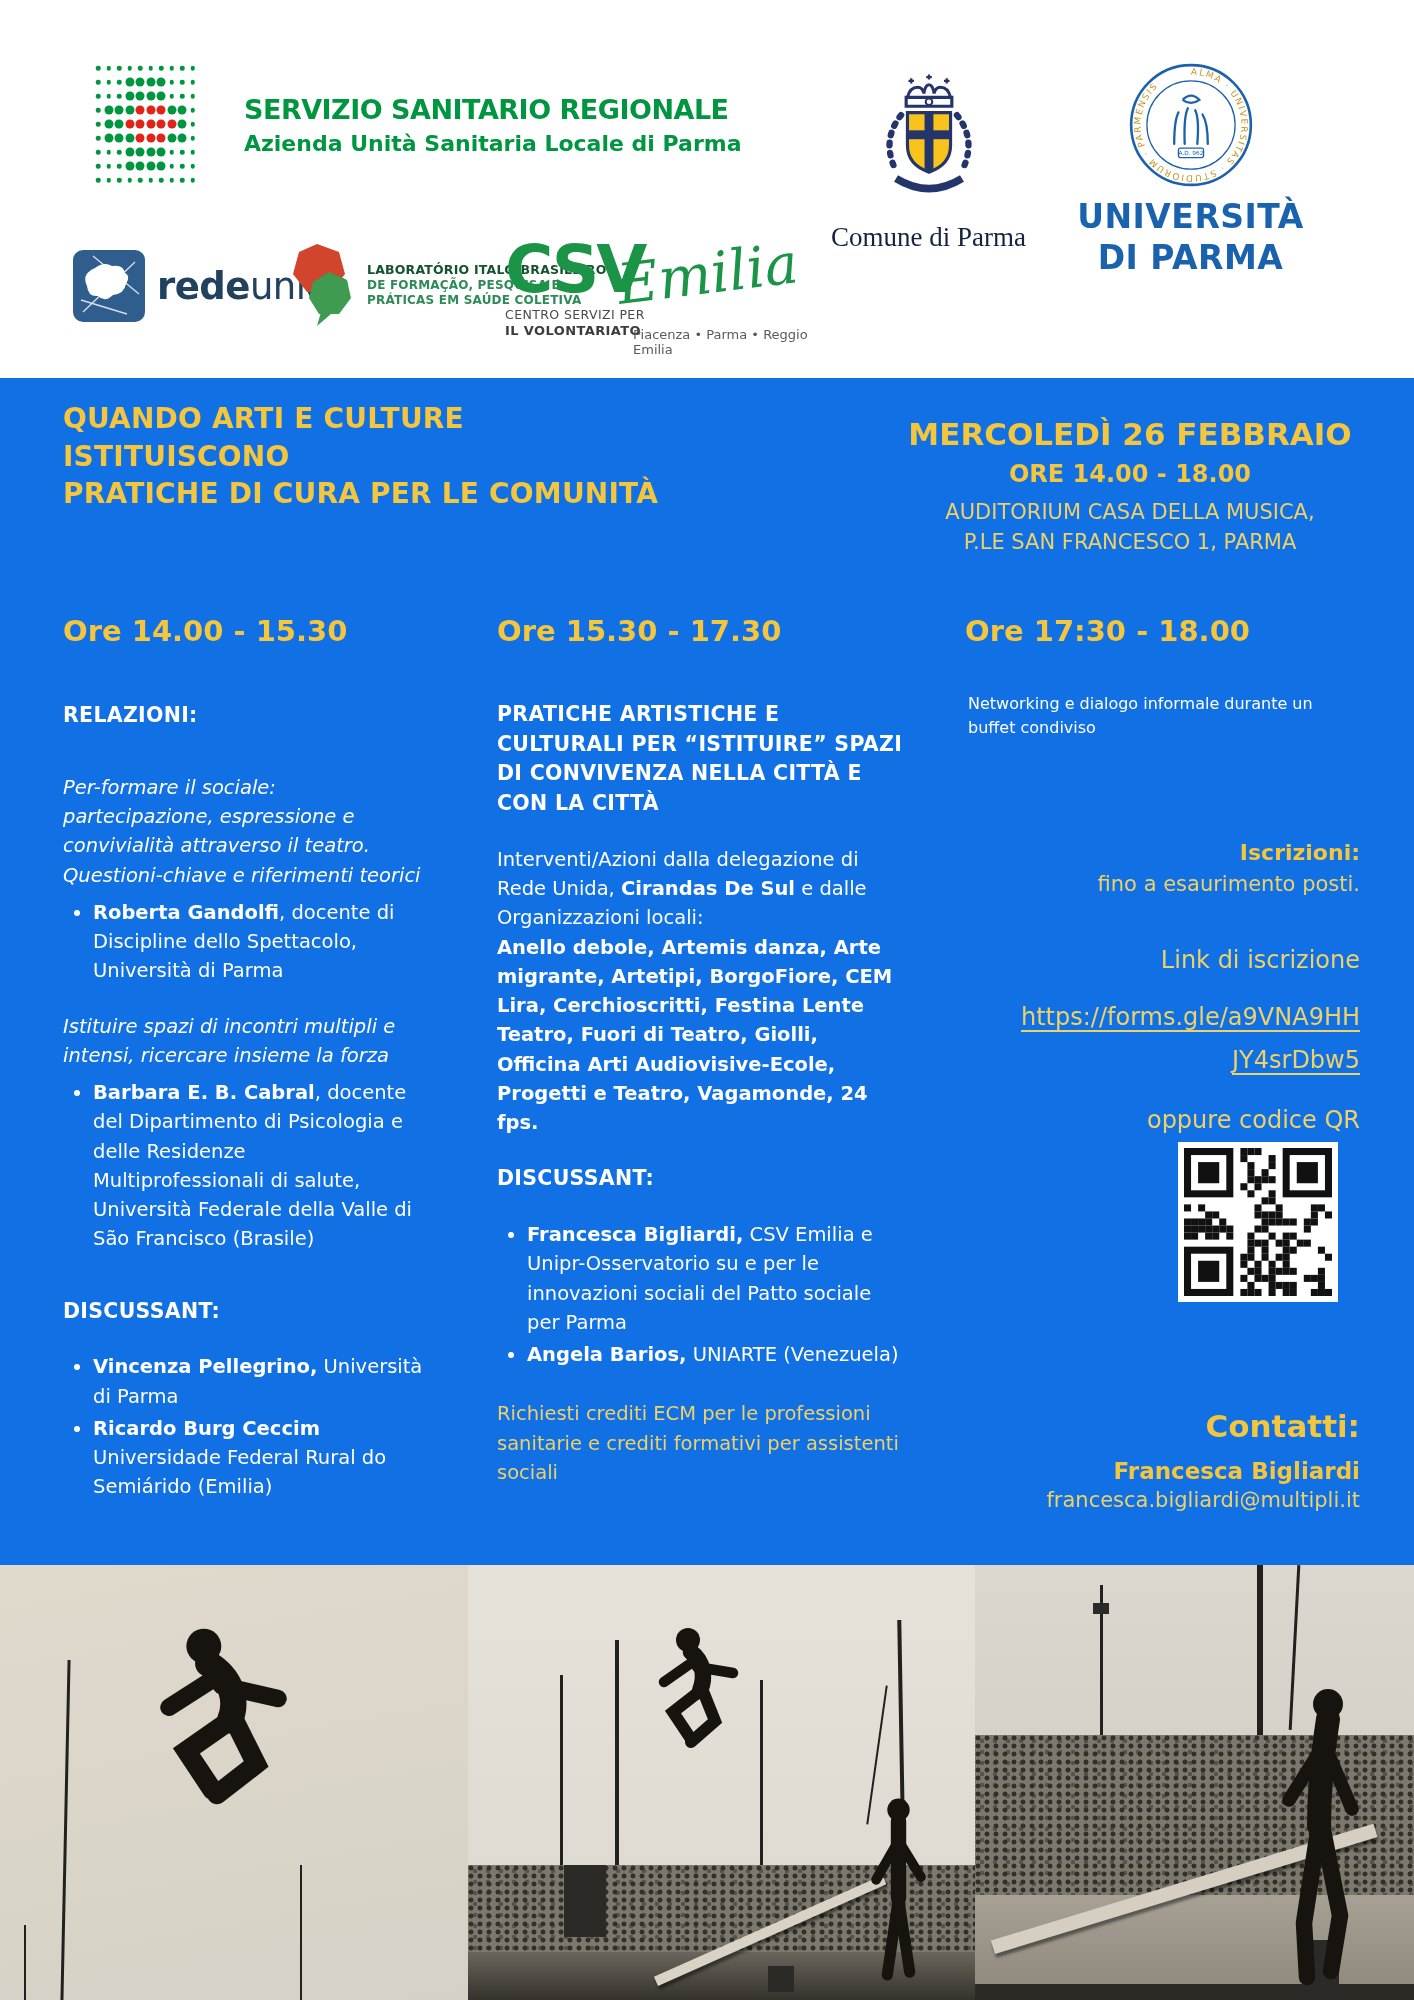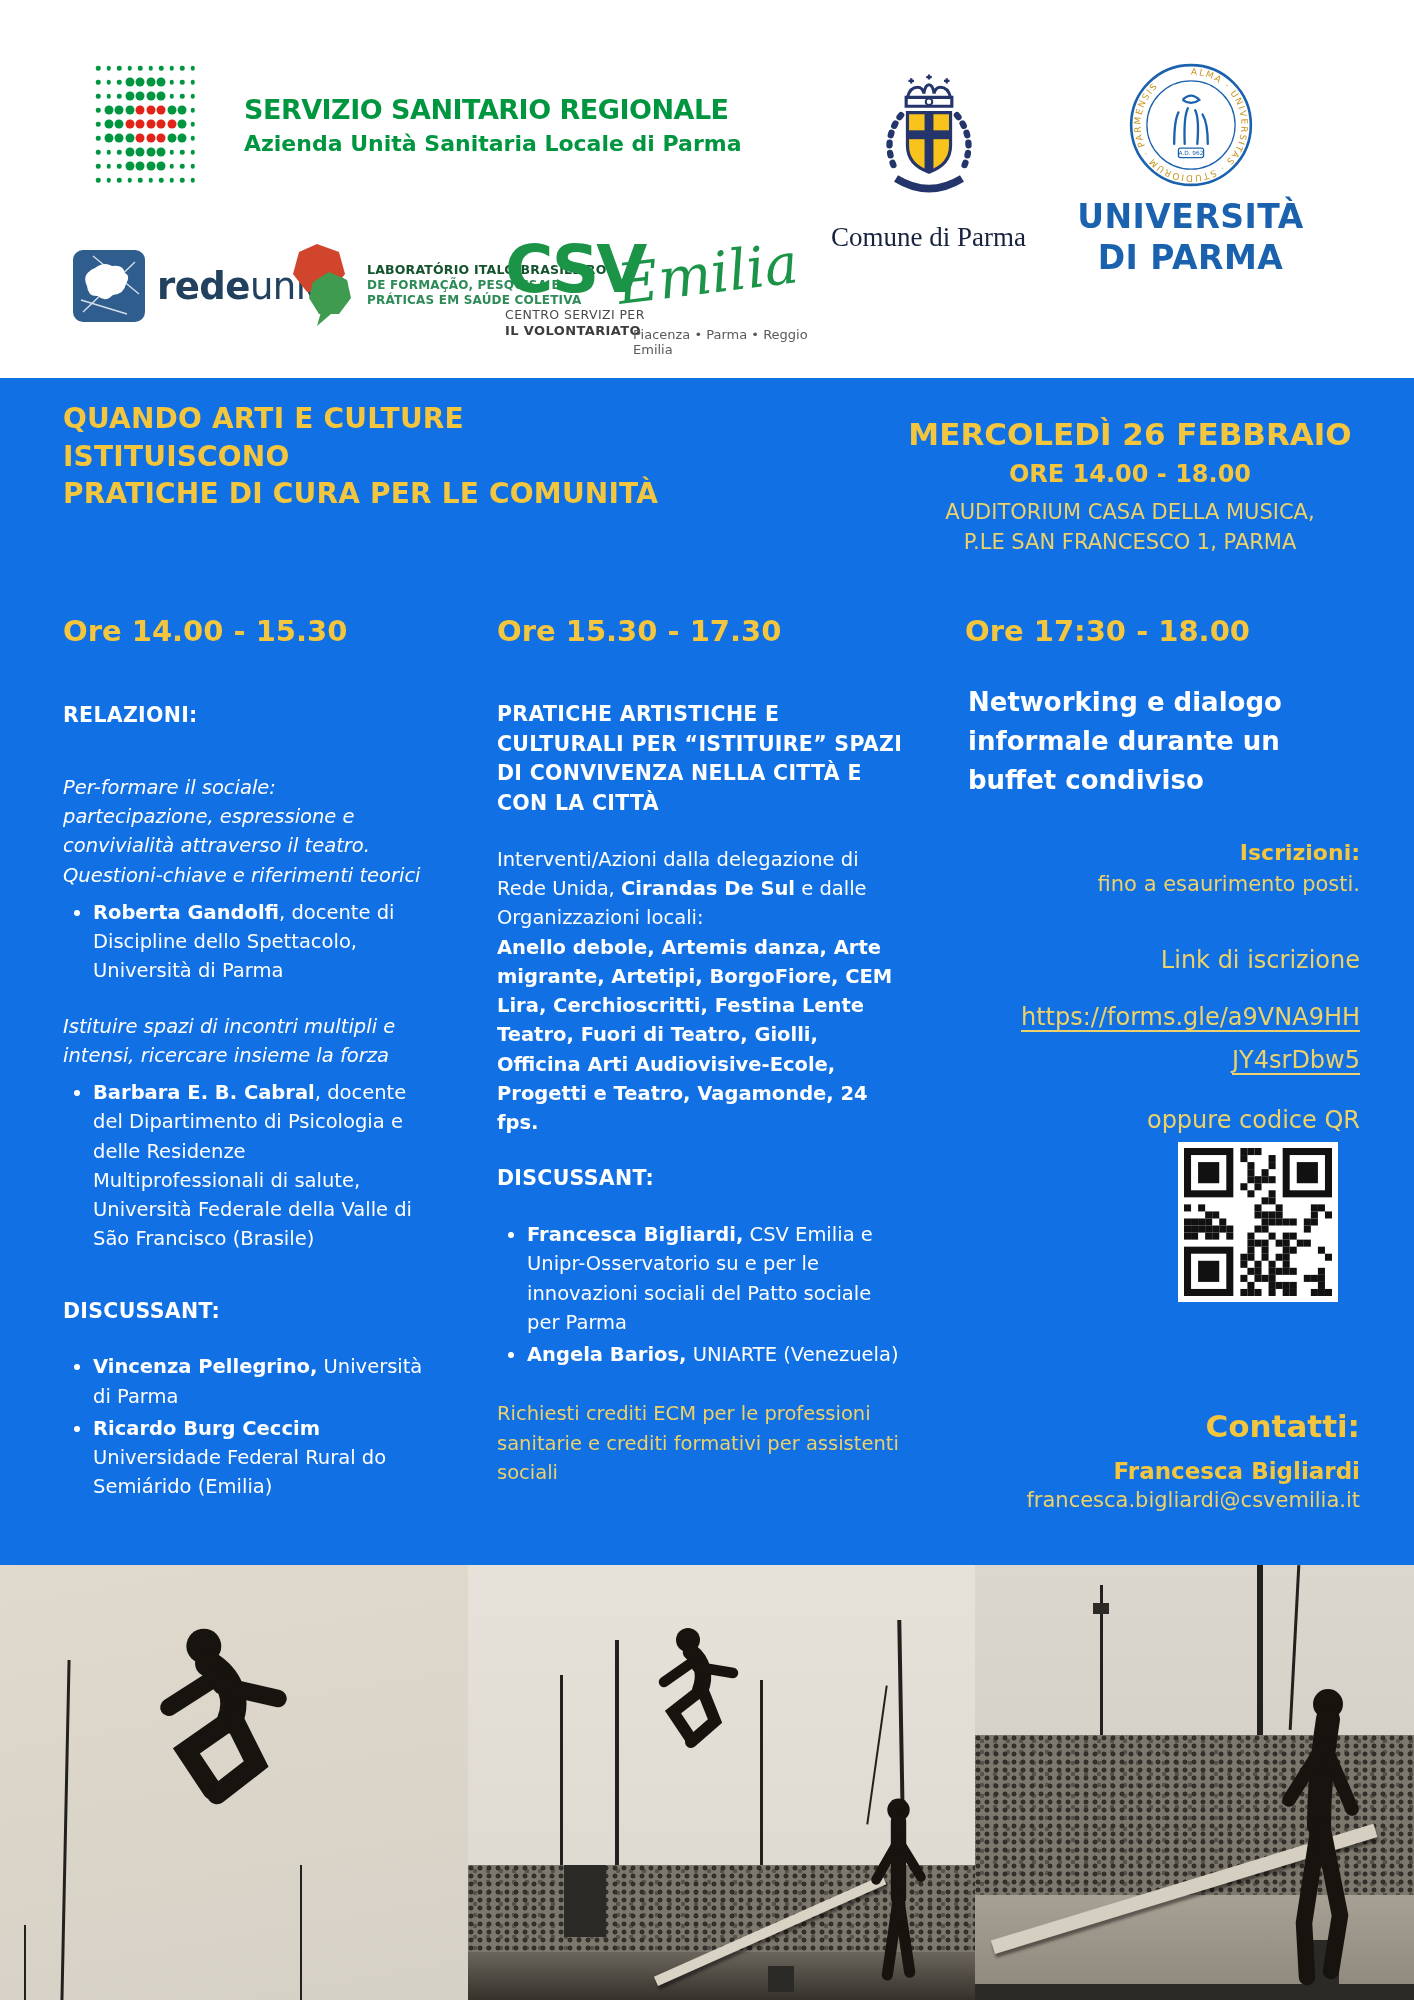--- a/index.html
+++ b/index.html
@@ -60,21 +60,21 @@
   .lbl{font-weight:bold;font-size:20.5px;letter-spacing:.3px;}
   .it{font-style:italic;}
   .gap-lg{margin-top:42px;}
   .gap-md{margin-top:26px;}
   ul{margin:8px 0 0 0;padding-left:30px;}
   li{margin-bottom:3px;}
   .b{font-weight:bold;}
   .orgs{display:block;font-weight:bold;}
   .ecm{color:var(--yellow-light);margin-top:30px;}
 
-  .c3-intro{position:absolute;left:968px;top:305px;width:392px;font-size:26px;line-height:1.5;font-weight:bold;}
+  .c3-intro{position:absolute;left:968px;top:314px;width:392px;font-size:16px;line-height:1.5;}
   .r{position:absolute;left:950px;width:410px;text-align:right;color:var(--yellow-light);}
   .iscr{top:458px;font-size:21px;line-height:1.5;}
   .iscr .lbl2{color:var(--yellow);font-weight:bold;font-size:22px;}
   .linklbl{top:568px;font-size:24px;}
   .linka{top:618px;font-size:24px;line-height:1.8;}
   .linka a{color:var(--yellow-light);text-decoration:underline;text-underline-offset:5px;}
   .qrcap{top:728px;font-size:24px;}
   .qrbox{position:absolute;left:1178px;top:764px;width:160px;height:160px;background:#fff;}
   .qrbox svg{position:absolute;left:6px;top:6px;}
   .contatti{top:1030px;}
@@ -473,21 +473,21 @@
           <rect x="112" y="14" width="21" height="21" fill="#111"></rect>
           <rect x="0" y="98" width="49" height="49" fill="#111"></rect>
           <rect x="7" y="105" width="35" height="35" fill="#fff"></rect>
           <rect x="14" y="112" width="21" height="21" fill="#111"></rect>
         </svg>
     </div>
 
     <div class="r contatti">
       <div class="cont-lbl">Contatti:</div>
       <div class="cont-name">Francesca Bigliardi</div>
-      <div class="cont-mail">francesca.bigliardi@csvemilia.it</div>
+      <div class="cont-mail">francesca.bigliardi@multipli.it</div>
     </div>
   </div>
 
   <div class="photos">
 
     <div class="photo p1">
       <div class="mast" style="left:64px;top:95px;height:340px;transform:rotate(1.2deg);"></div>
       <div class="mast" style="left:300px;top:300px;height:135px;width:2px;"></div>
       <div class="mast" style="left:24px;top:360px;height:75px;width:2px;"></div>
       <svg class="fig" style="left:120px;top:55px;" width="220" height="240" viewBox="0 0 100 110">

